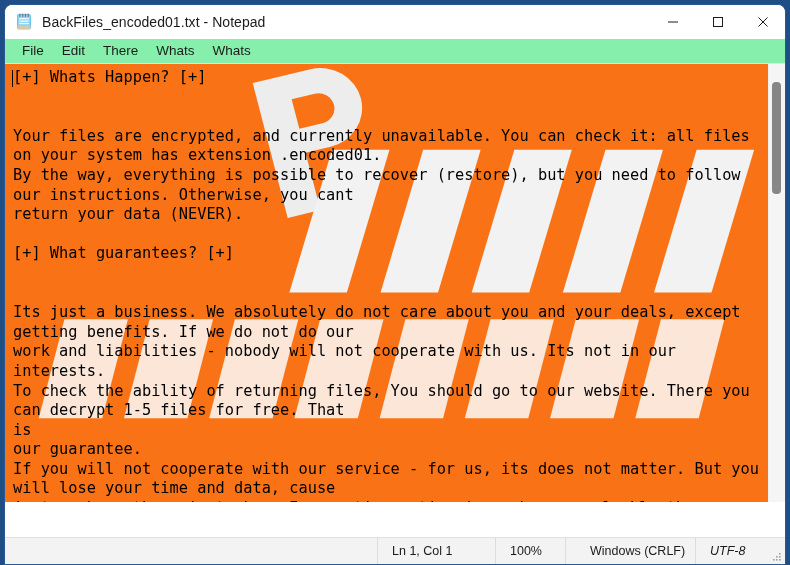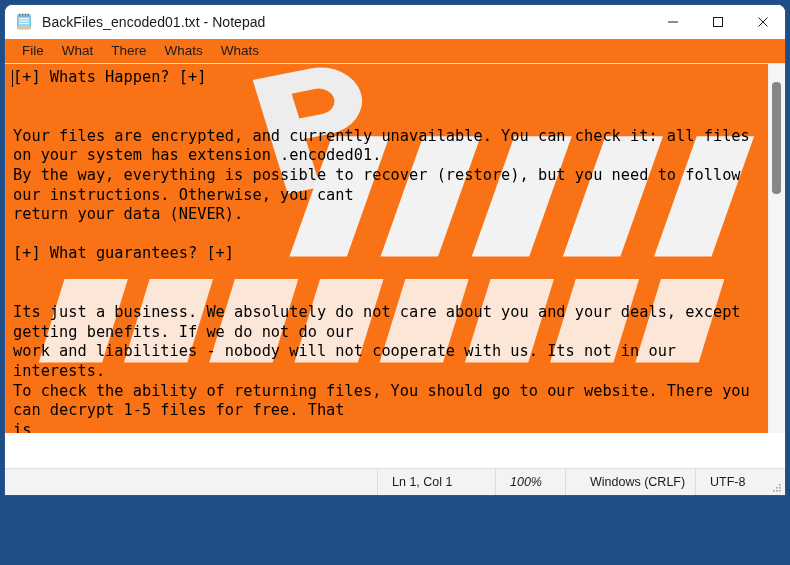--- a/index.html
+++ b/index.html
@@ -13,21 +13,21 @@
     overflow: hidden;
     font-family: "Liberation Sans", sans-serif;
   }
 
   
   #window {
     position: absolute;
     left: 4px;
     top: 4px;
     width: 782px;
-    height: 492px;
+    height: 561px;
     background: #ffffff;
     border: 1px solid #2b5797;
     border-top-left-radius: 8px;
     border-top-right-radius: 8px;
     box-sizing: border-box;
     overflow: hidden;
     display: flex;
     flex-direction: column;
   }
 
@@ -67,21 +67,21 @@
     display: flex;
     align-items: center;
     justify-content: center;
     cursor: default;
   }
 
   
   #menubar {
     height: 24px;
     min-height: 24px;
-    background: #f97316;
+    background: #86efac;
     display: flex;
     align-items: center;
     padding-left: 9px;
     box-sizing: border-box;
   }
   .menu-item {
     font-size: 13.5px;
     color: #1b1b1b;
     padding: 2px 8px 3px 8px;
     margin-right: 2px;
@@ -169,23 +169,23 @@
   .status-spacer { flex: 1 1 auto; }
   .status-cell {
     display: flex;
     align-items: center;
     border-left: 1px solid #dcdcdc;
     padding-left: 14px;
     box-sizing: border-box;
     white-space: nowrap;
   }
   #st-ln   { width: 118px; }
-  #st-zoom { width: 70px; font-style: italic; }
+  #st-zoom { width: 70px; }
   #st-eol  { width: 130px; padding-left: 24px; }
-  #st-enc  { width: 90px; }
+  #st-enc  { width: 90px; font-style: italic; }
   #resize-grip {
     position: absolute;
     right: 3px;
     bottom: 2px;
     width: 12px;
     height: 12px;
   }
 </style>
 </head>
 <body>
@@ -224,21 +224,21 @@
         <svg width="12" height="12" viewBox="0 0 12 12">
           <line x1="1.5" y1="1.5" x2="10.5" y2="10.5" stroke="#1b1b1b" stroke-width="1"></line>
           <line x1="10.5" y1="1.5" x2="1.5" y2="10.5" stroke="#1b1b1b" stroke-width="1"></line>
         </svg>
       </div>
     </div>
   </div>
 
   <div id="menubar">
     <div class="menu-item">File</div>
-    <div class="menu-item">What</div>
+    <div class="menu-item">Edit</div>
     <div class="menu-item">There</div>
     <div class="menu-item">Whats</div>
     <div class="menu-item">Whats</div>
   </div>
 
   <div id="editor-wrap">
     <div id="editor">
       <svg id="watermark" viewBox="0 0 770 460" preserveAspectRatio="none">
         <g fill="#ededed" transform="translate(250,20) rotate(-14)">
           <path d="M0,0 h60 a42,42 0 0 1 0,84 h-26 v62 h-34 z M34,26 v32 h24 a16,16 0 0 0 0,-32 z"></path>

